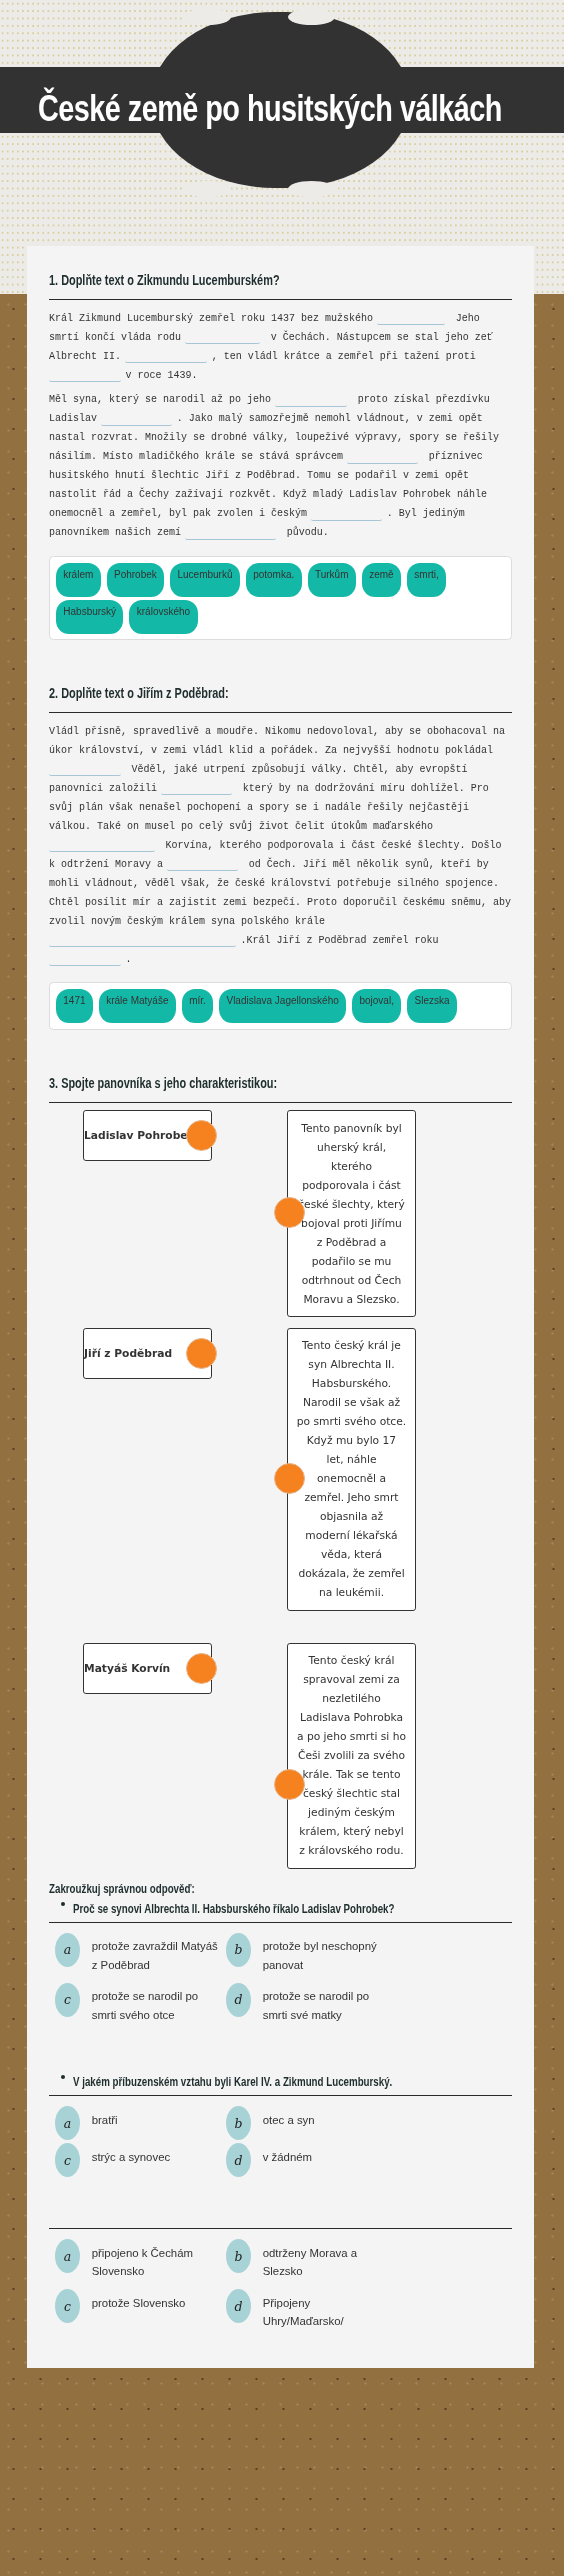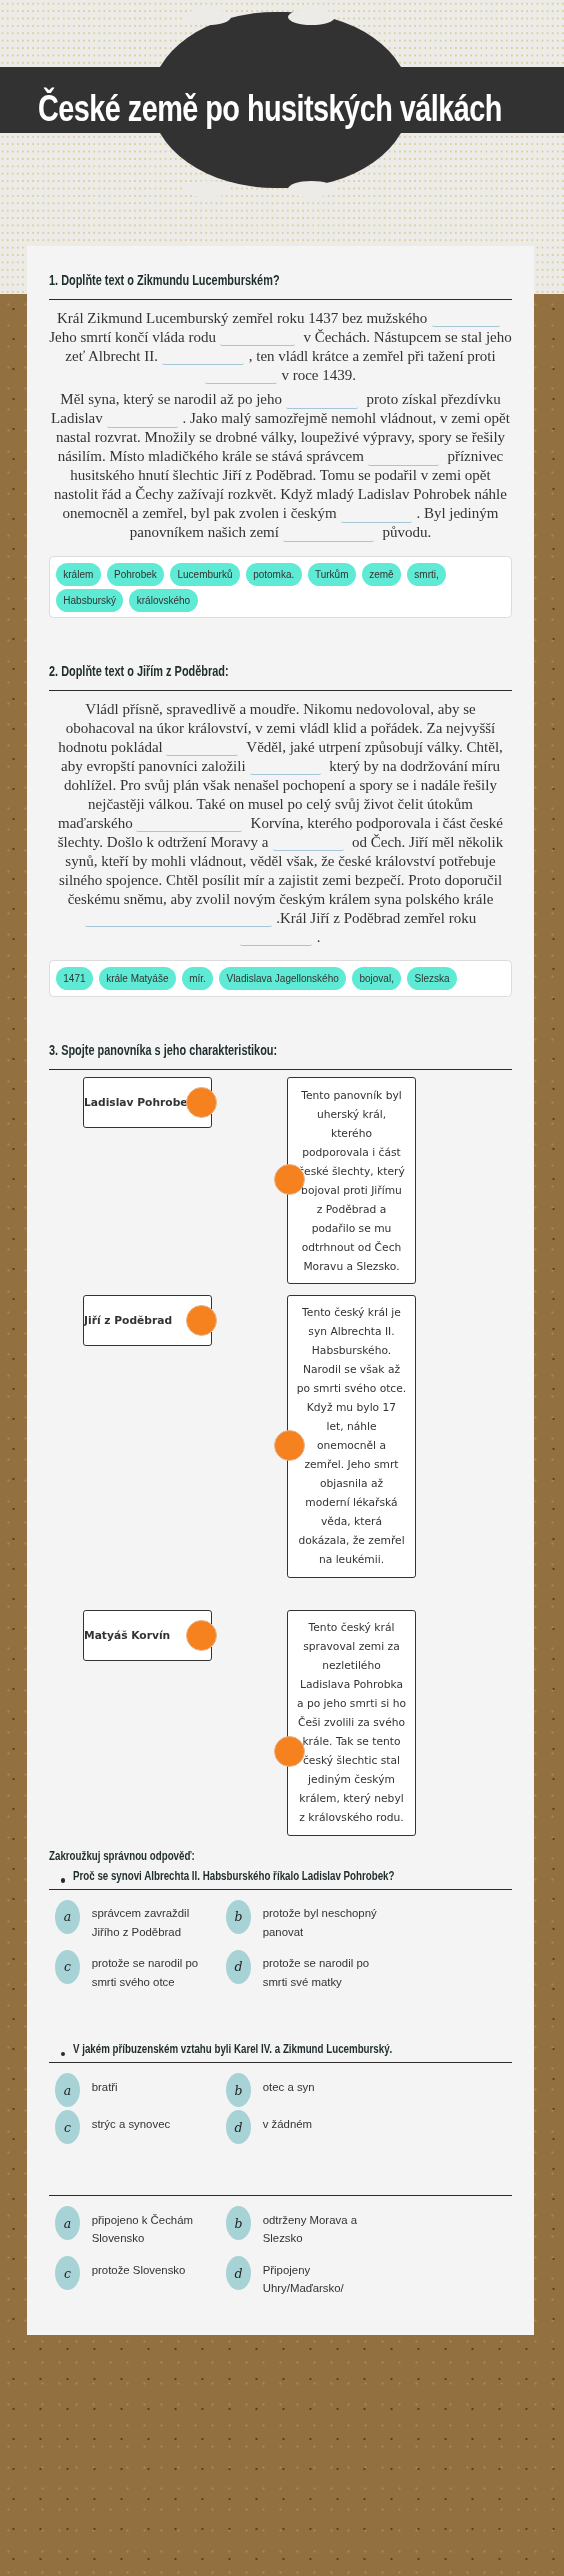--- a/index.html
+++ b/index.html
@@ -54,38 +54,37 @@
   }
   .sec-title {
     font-family: "Liberation Sans", sans-serif;
     font-weight: bold; font-size: 14px; color: #1f2d2d;
     transform: scaleX(0.78); transform-origin: left center;
     white-space: nowrap;
     height: 19px; line-height: 19px;
   }
   .rule { border: 0; border-top: 1.5px solid #2b2b2b; margin: 8.8px 0 8.8px 0; }
   .para {
-    font-family: Liberation Serif, serif;
-    font-size: 15px; line-height: 19px; color: #333;
+    font-family: Liberation Mono, monospace;
+    font-size: 10px; line-height: 19px; color: #333;
     margin-bottom: 5.9px;
-    text-align: center;
   }
   .blank {
     display: inline-block; height: 13.2px; vertical-align: -4.4px;
     border-bottom: 1.5px solid #a6c6d6; margin: 0 4.4px;
     border-radius: 0 0 2.2px 2.2px;
   }
   .wordbank {
     background: #ffffff; border: 0.7px solid #dcdcdc; border-radius: 4.4px;
     padding: 4.4px 5.9px 4.4px 5.9px; margin: 13.2px 0 44px 0;
     display: flex; flex-wrap: wrap; gap: 0 5.9px;
   }
   .chip {
-    background: #5eead4; border-radius: 13.2px;
-    padding: 0 7.4px; height: 23px; line-height: 23.5px;
+    background: #14b8a6; border-radius: 13.2px;
+    padding: 0 7.4px; height: 34px; line-height: 23.5px;
     font-family: "Liberation Sans", sans-serif; font-size: 10px;
     color: #333; margin: 1.5px 0;
   }
   
   .match { position: relative; height: 845px; margin-top: 0; }
   .m-left {
     position: absolute; left: 34px; width: 129px; height: 51px;
     background: #fff; border: 0.7px solid #333; border-radius: 2.9px;
     display: flex; align-items: center; justify-content: flex-start;
     font-size: 10.7px; color: #333; padding-right: 8.8px; font-weight: bold;
@@ -101,21 +100,21 @@
     background: #f5821f; border: 1.5px solid #e8b58d;
   }
   
   .mc-heading {
     font-family: "Liberation Sans", sans-serif; font-weight: bold;
     font-size: 12.5px; color: #1f2d2d;
     transform: scaleX(0.78); transform-origin: left center; white-space: nowrap;
     margin-top: 0;
   }
   .q {
-    display: flex; align-items: flex-end; margin-top: 5.9px;
+    display: flex; align-items: flex-start; margin-top: 5.9px;
     font-family: "Liberation Sans", sans-serif; font-weight: bold;
     font-size: 12.5px; color: #1f2d2d;
   }
   .q .bullet { width: 4.4px; height: 4.4px; border-radius: 50%; background: #1f2d2d; margin: 0 7.4px 0 11.8px; flex: none; }
   .q .qt { transform: scaleX(0.78); transform-origin: left center; white-space: nowrap; }
   .opts { display: grid; grid-template-columns: 171px 171px; column-gap: 0; row-gap: 8.8px; margin-top: 10.3px; }
   .opt { display: flex; align-items: flex-start; }
   .opt .letter {
     flex: none; width: 25px; height: 34px; border-radius: 50%;
     background: #a8d3d6; margin: 0 11.8px 0 5.9px;
@@ -227,21 +226,21 @@
 
     <div>
       <div class="q">
           <span class="bullet"></span>
           <span class="qt">Proč se synovi Albrechta II. Habsburského říkalo Ladislav Pohrobek?</span>
         </div>
       <hr class="rule" style="margin:5.9px 0 0 0">
       <div class="opts">
         <div class="opt">
             <span class="letter">a</span>
-            <span class="otext">správcem zavraždil Jiřího z Poděbrad</span>
+            <span class="otext">protože zavraždil Matyáš z Poděbrad</span>
           </div>
         <div class="opt">
             <span class="letter">b</span>
             <span class="otext">protože byl neschopný panovat</span>
           </div>
         <div class="opt">
             <span class="letter">c</span>
             <span class="otext">protože se narodil po smrti svého otce</span>
           </div>
         <div class="opt">

